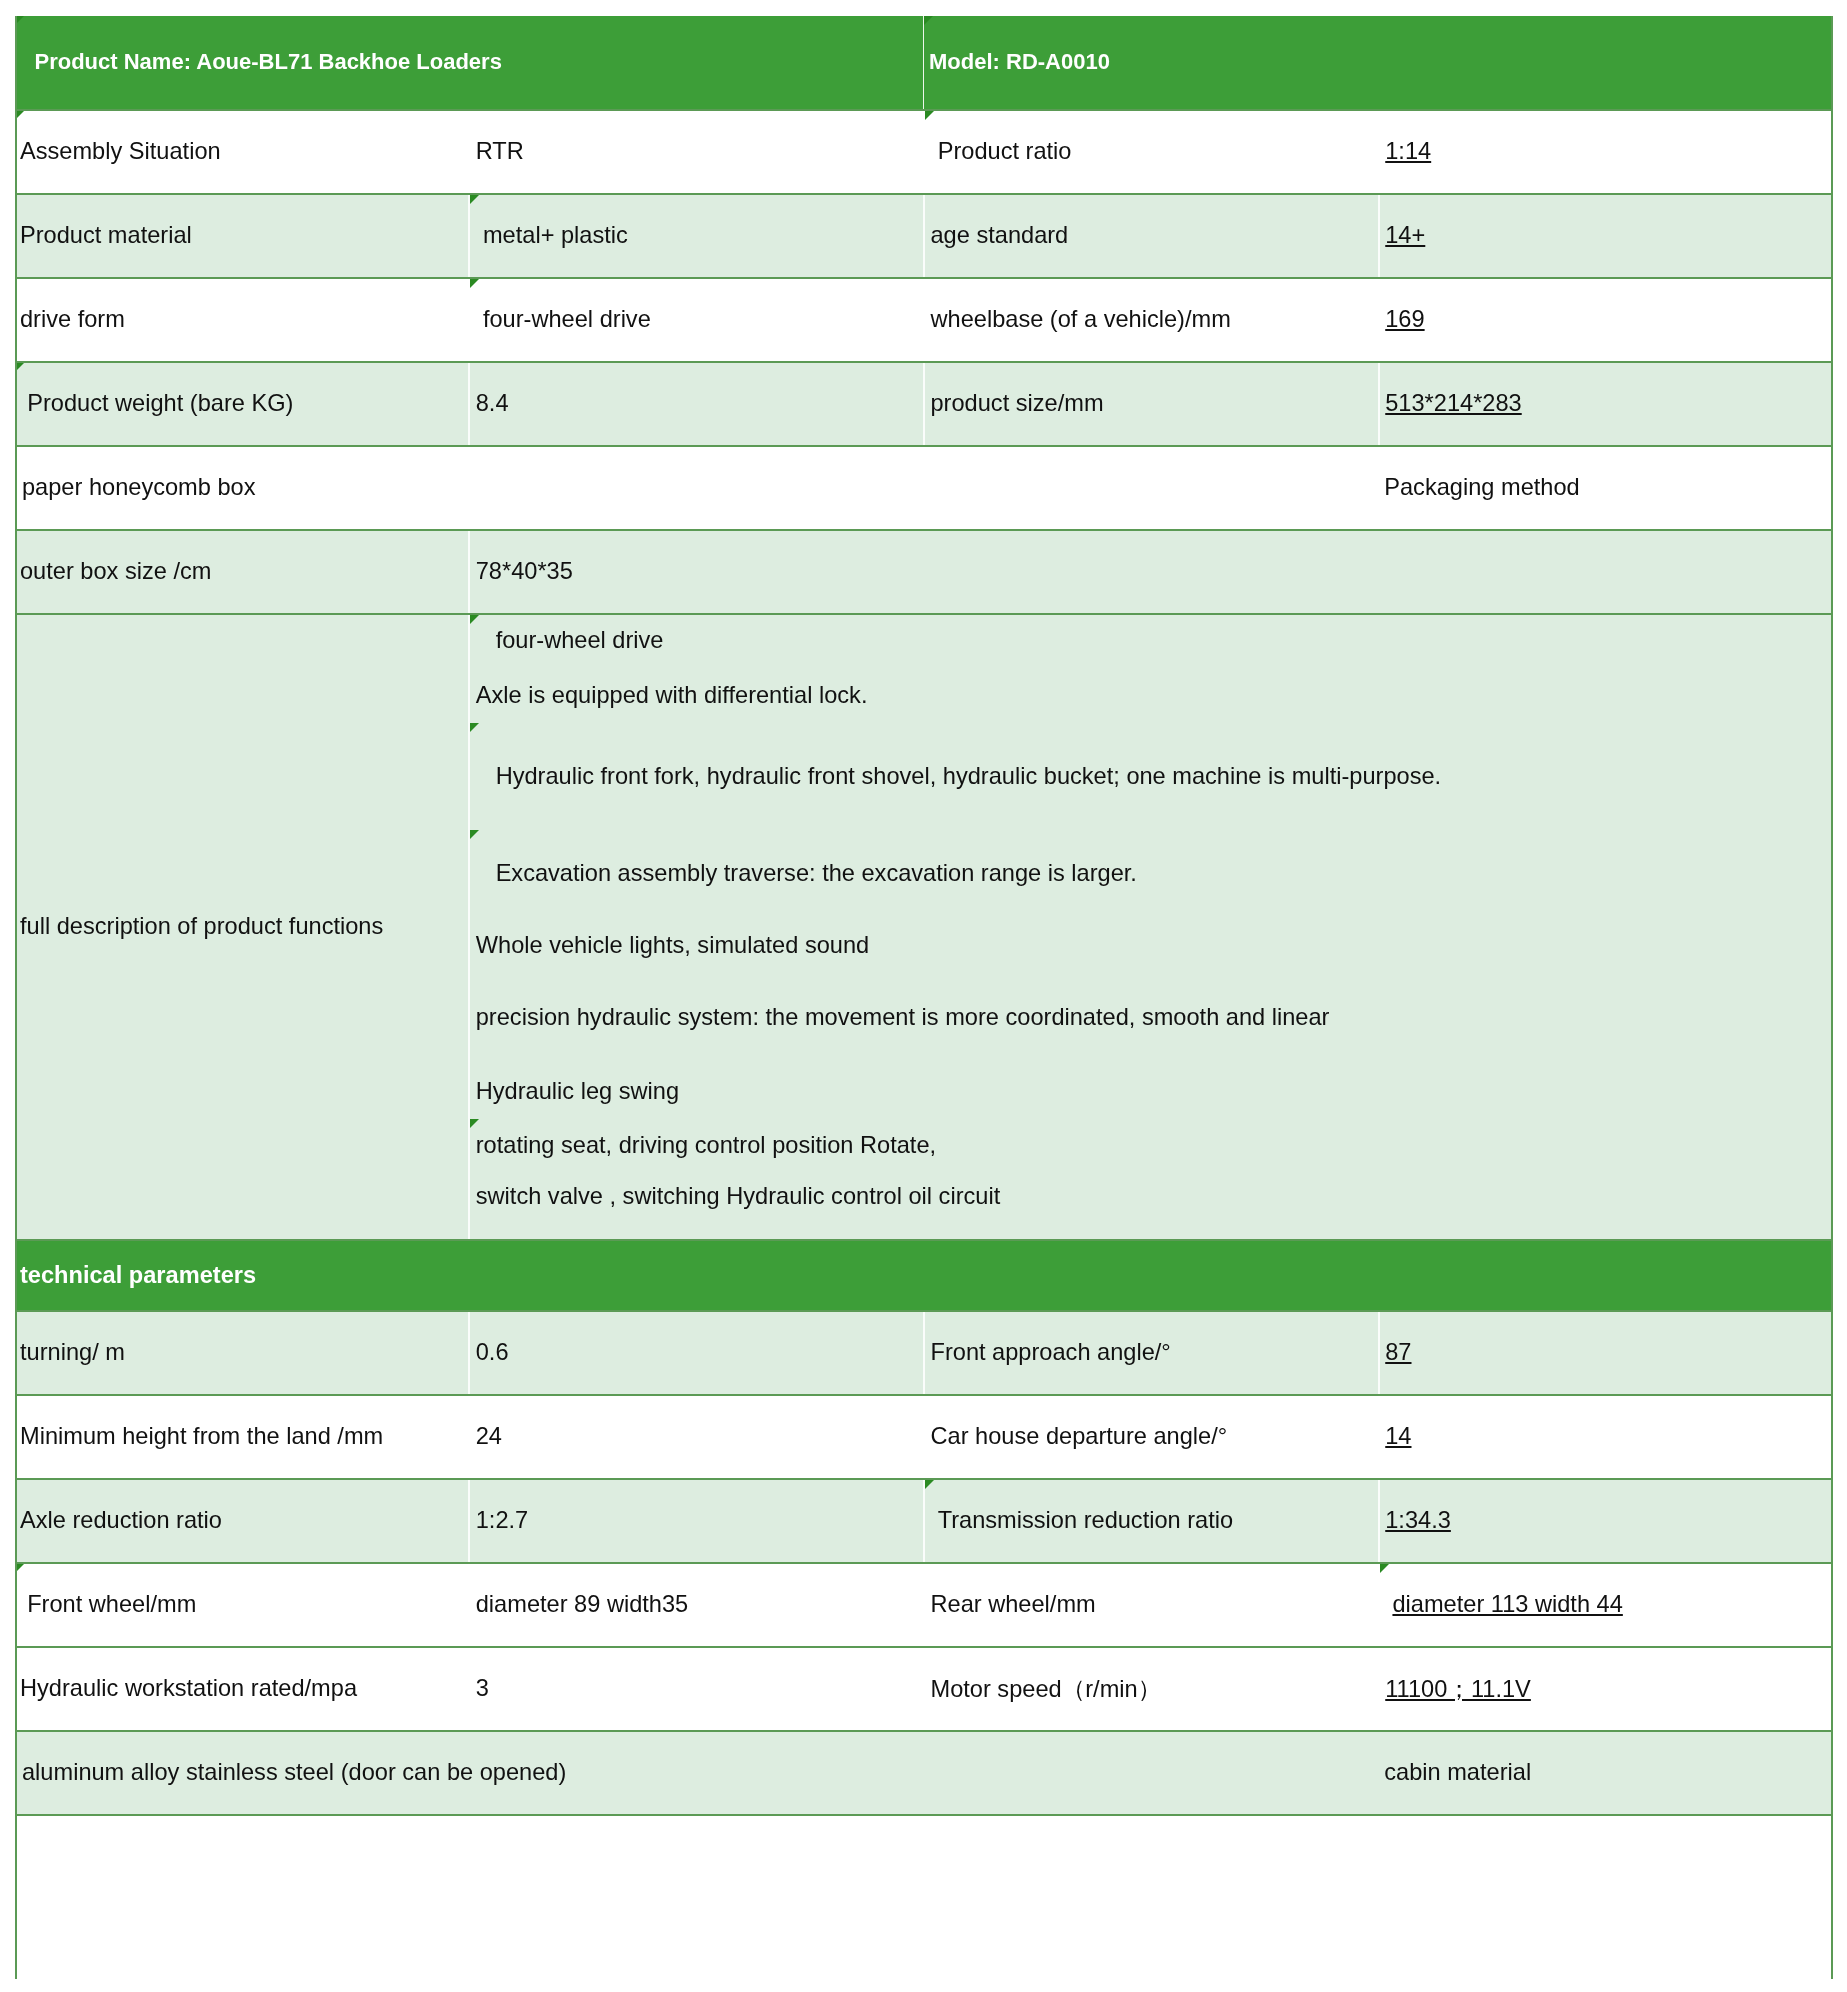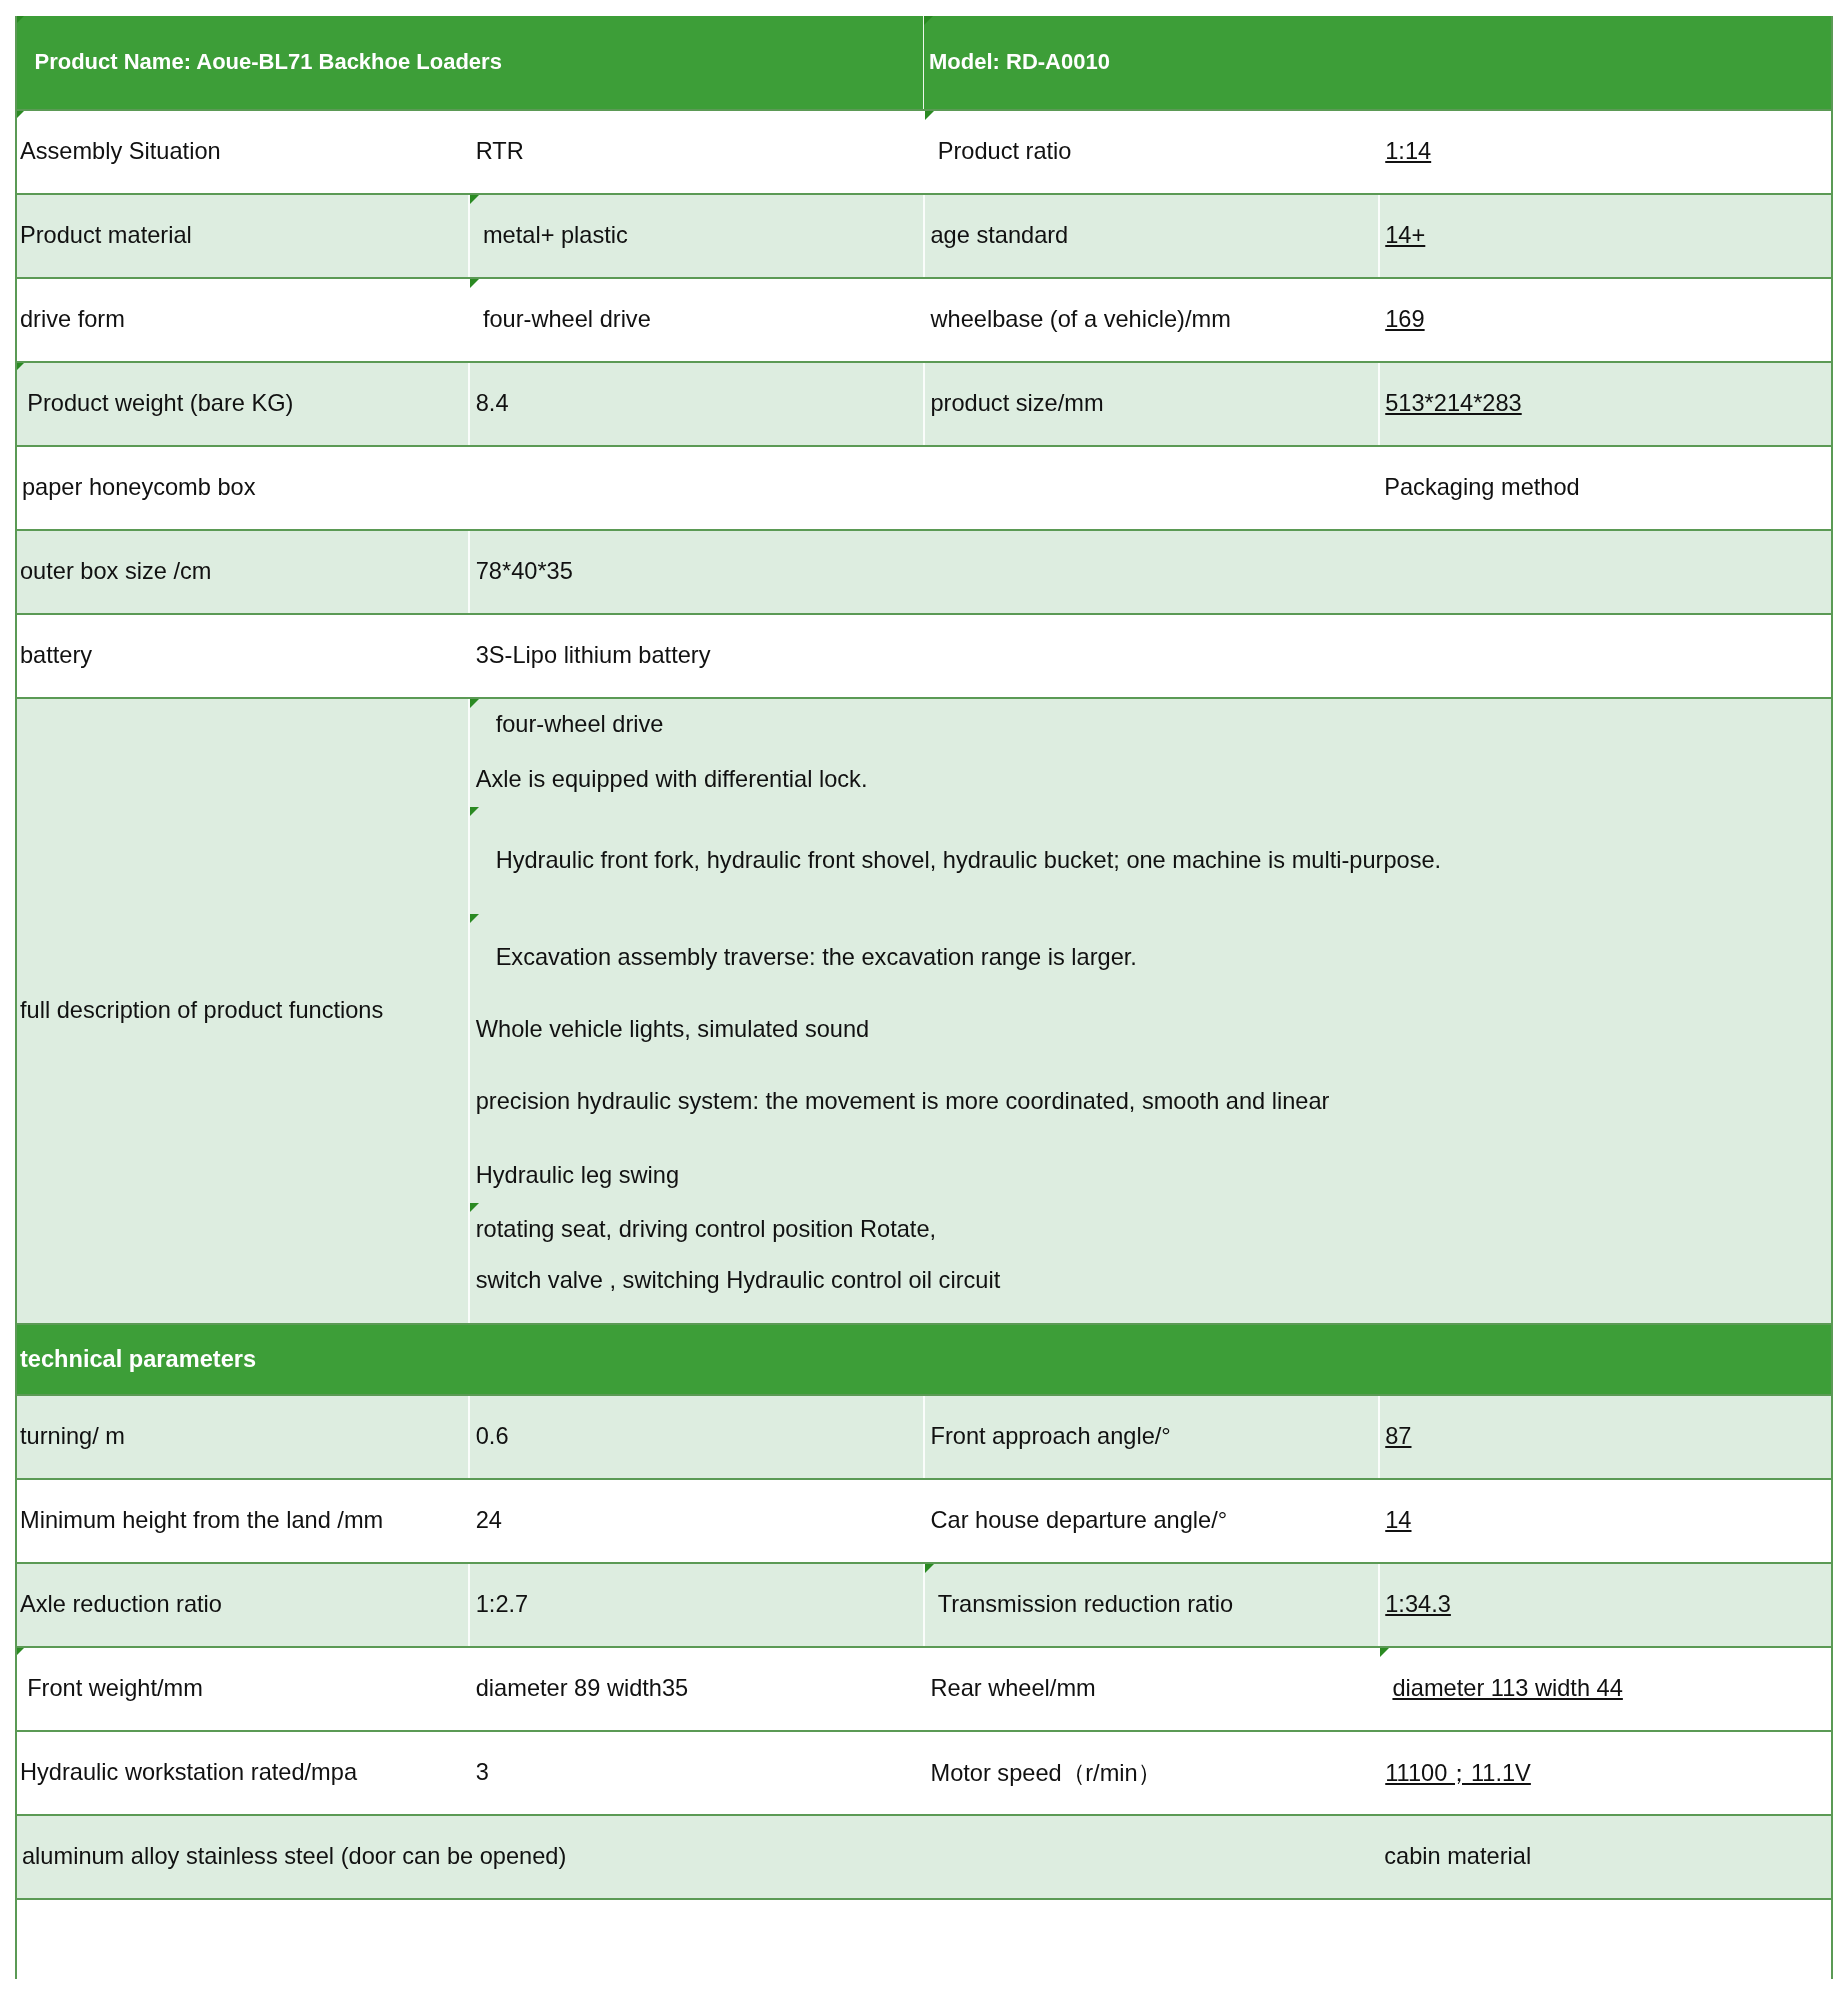--- a/index.html
+++ b/index.html
@@ -96,24 +96,20 @@
   <div class="row white">
     <div class="cell c234">paper honeycomb box</div>
     <div class="cell c1">Packaging method</div>
   </div>
 
   <div class="row light">
     <div class="cell c1">outer box size /cm</div>
     <div class="cell c234">78*40*35</div>
   </div>
 
-  <div class="row white">
-    <div class="cell c1">battery</div>
-    <div class="cell c234">3S-Lipo lithium battery</div>
-  </div>
 
   <div class="row light func">
     <div class="cell c1">full description of product functions</div>
     <div class="cell c234">
       <span class="tri" style="top:0"></span>
       <div class="fline indent" style="top:9px">four-wheel drive</div>
       <div class="fline" style="top:64px">Axle is equipped with differential lock.</div>
       <span class="tri" style="top:108px"></span>
       <div class="fline indent" style="top:145px">Hydraulic front fork, hydraulic front shovel, hydraulic bucket; one machine is multi-purpose.</div>
       <span class="tri" style="top:215px"></span>
@@ -151,21 +147,21 @@
     <div class="cell c3 indent">
       <span class="tri"></span>
       <span>Transmission reduction ratio</span>
     </div>
     <div class="cell c4">1:34.3</div>
   </div>
 
   <div class="row white">
     <div class="cell c1 indent">
       <span class="tri"></span>
-      <span>Front weight/mm</span>
+      <span>Front wheel/mm</span>
     </div>
     <div class="cell c2">diameter 89 width35</div>
     <div class="cell c3">Rear wheel/mm</div>
     <div class="cell c4 indent">
       <span class="tri"></span>
       <span>diameter 113 width 44</span>
     </div>
   </div>
 
 

